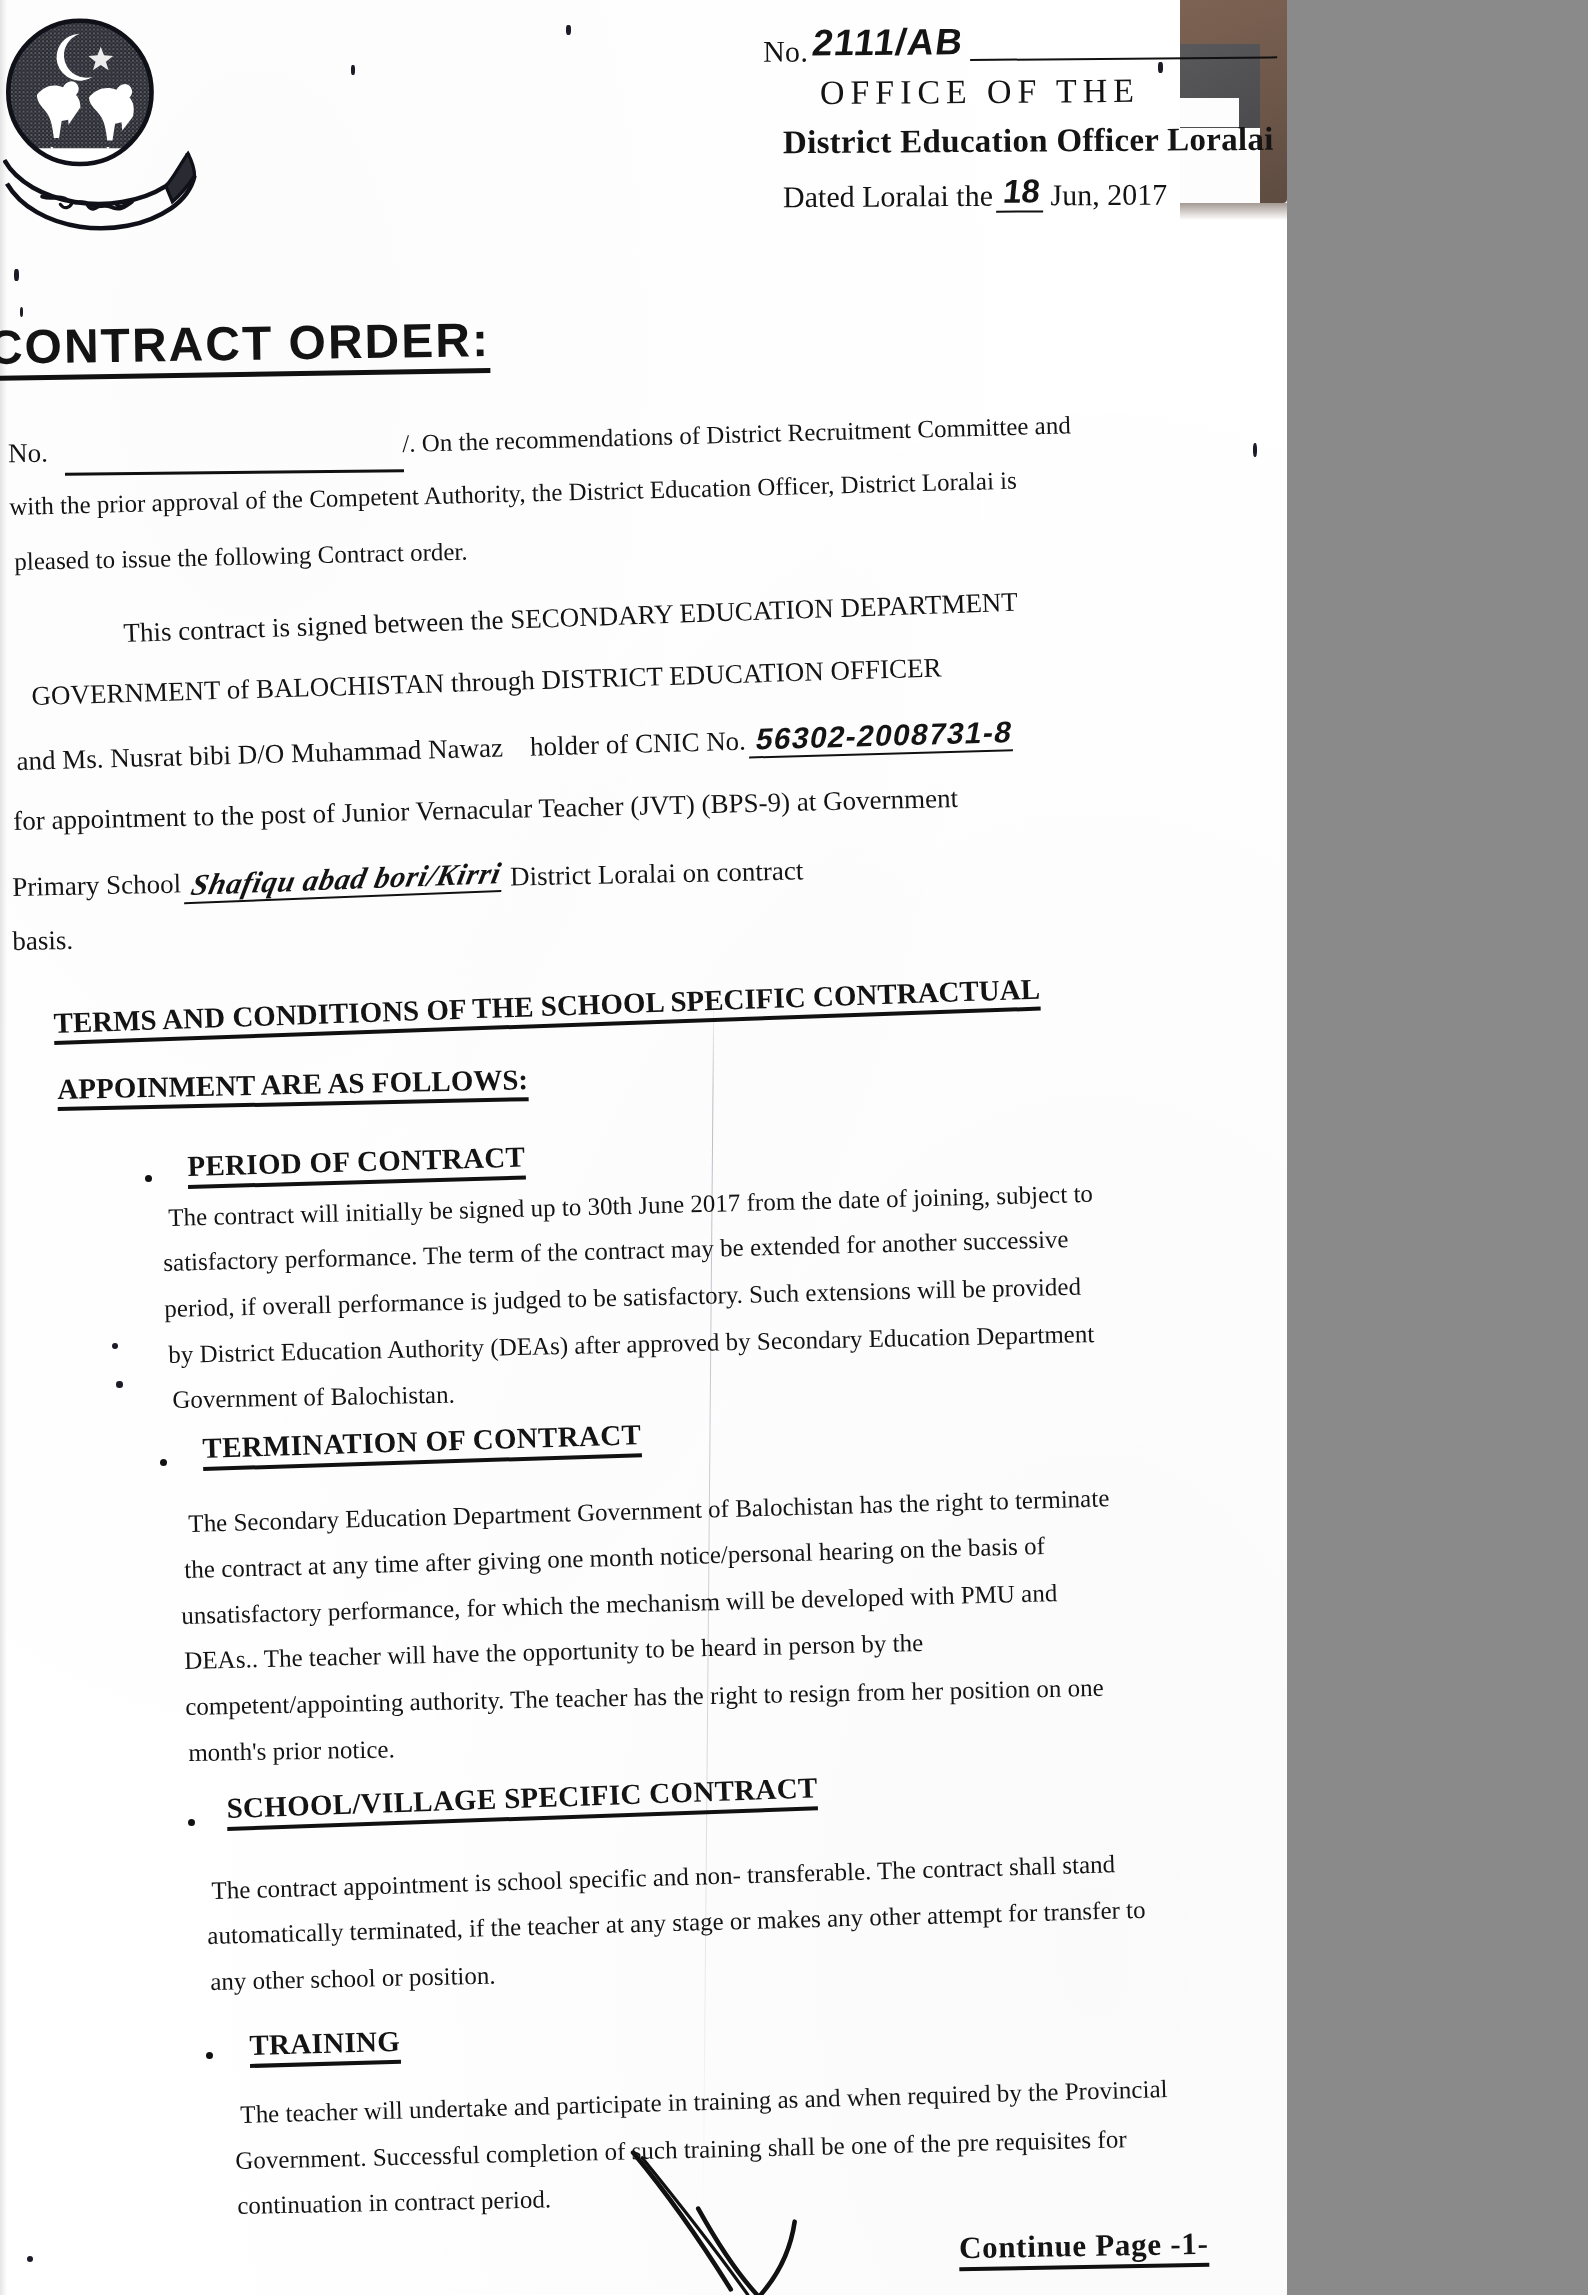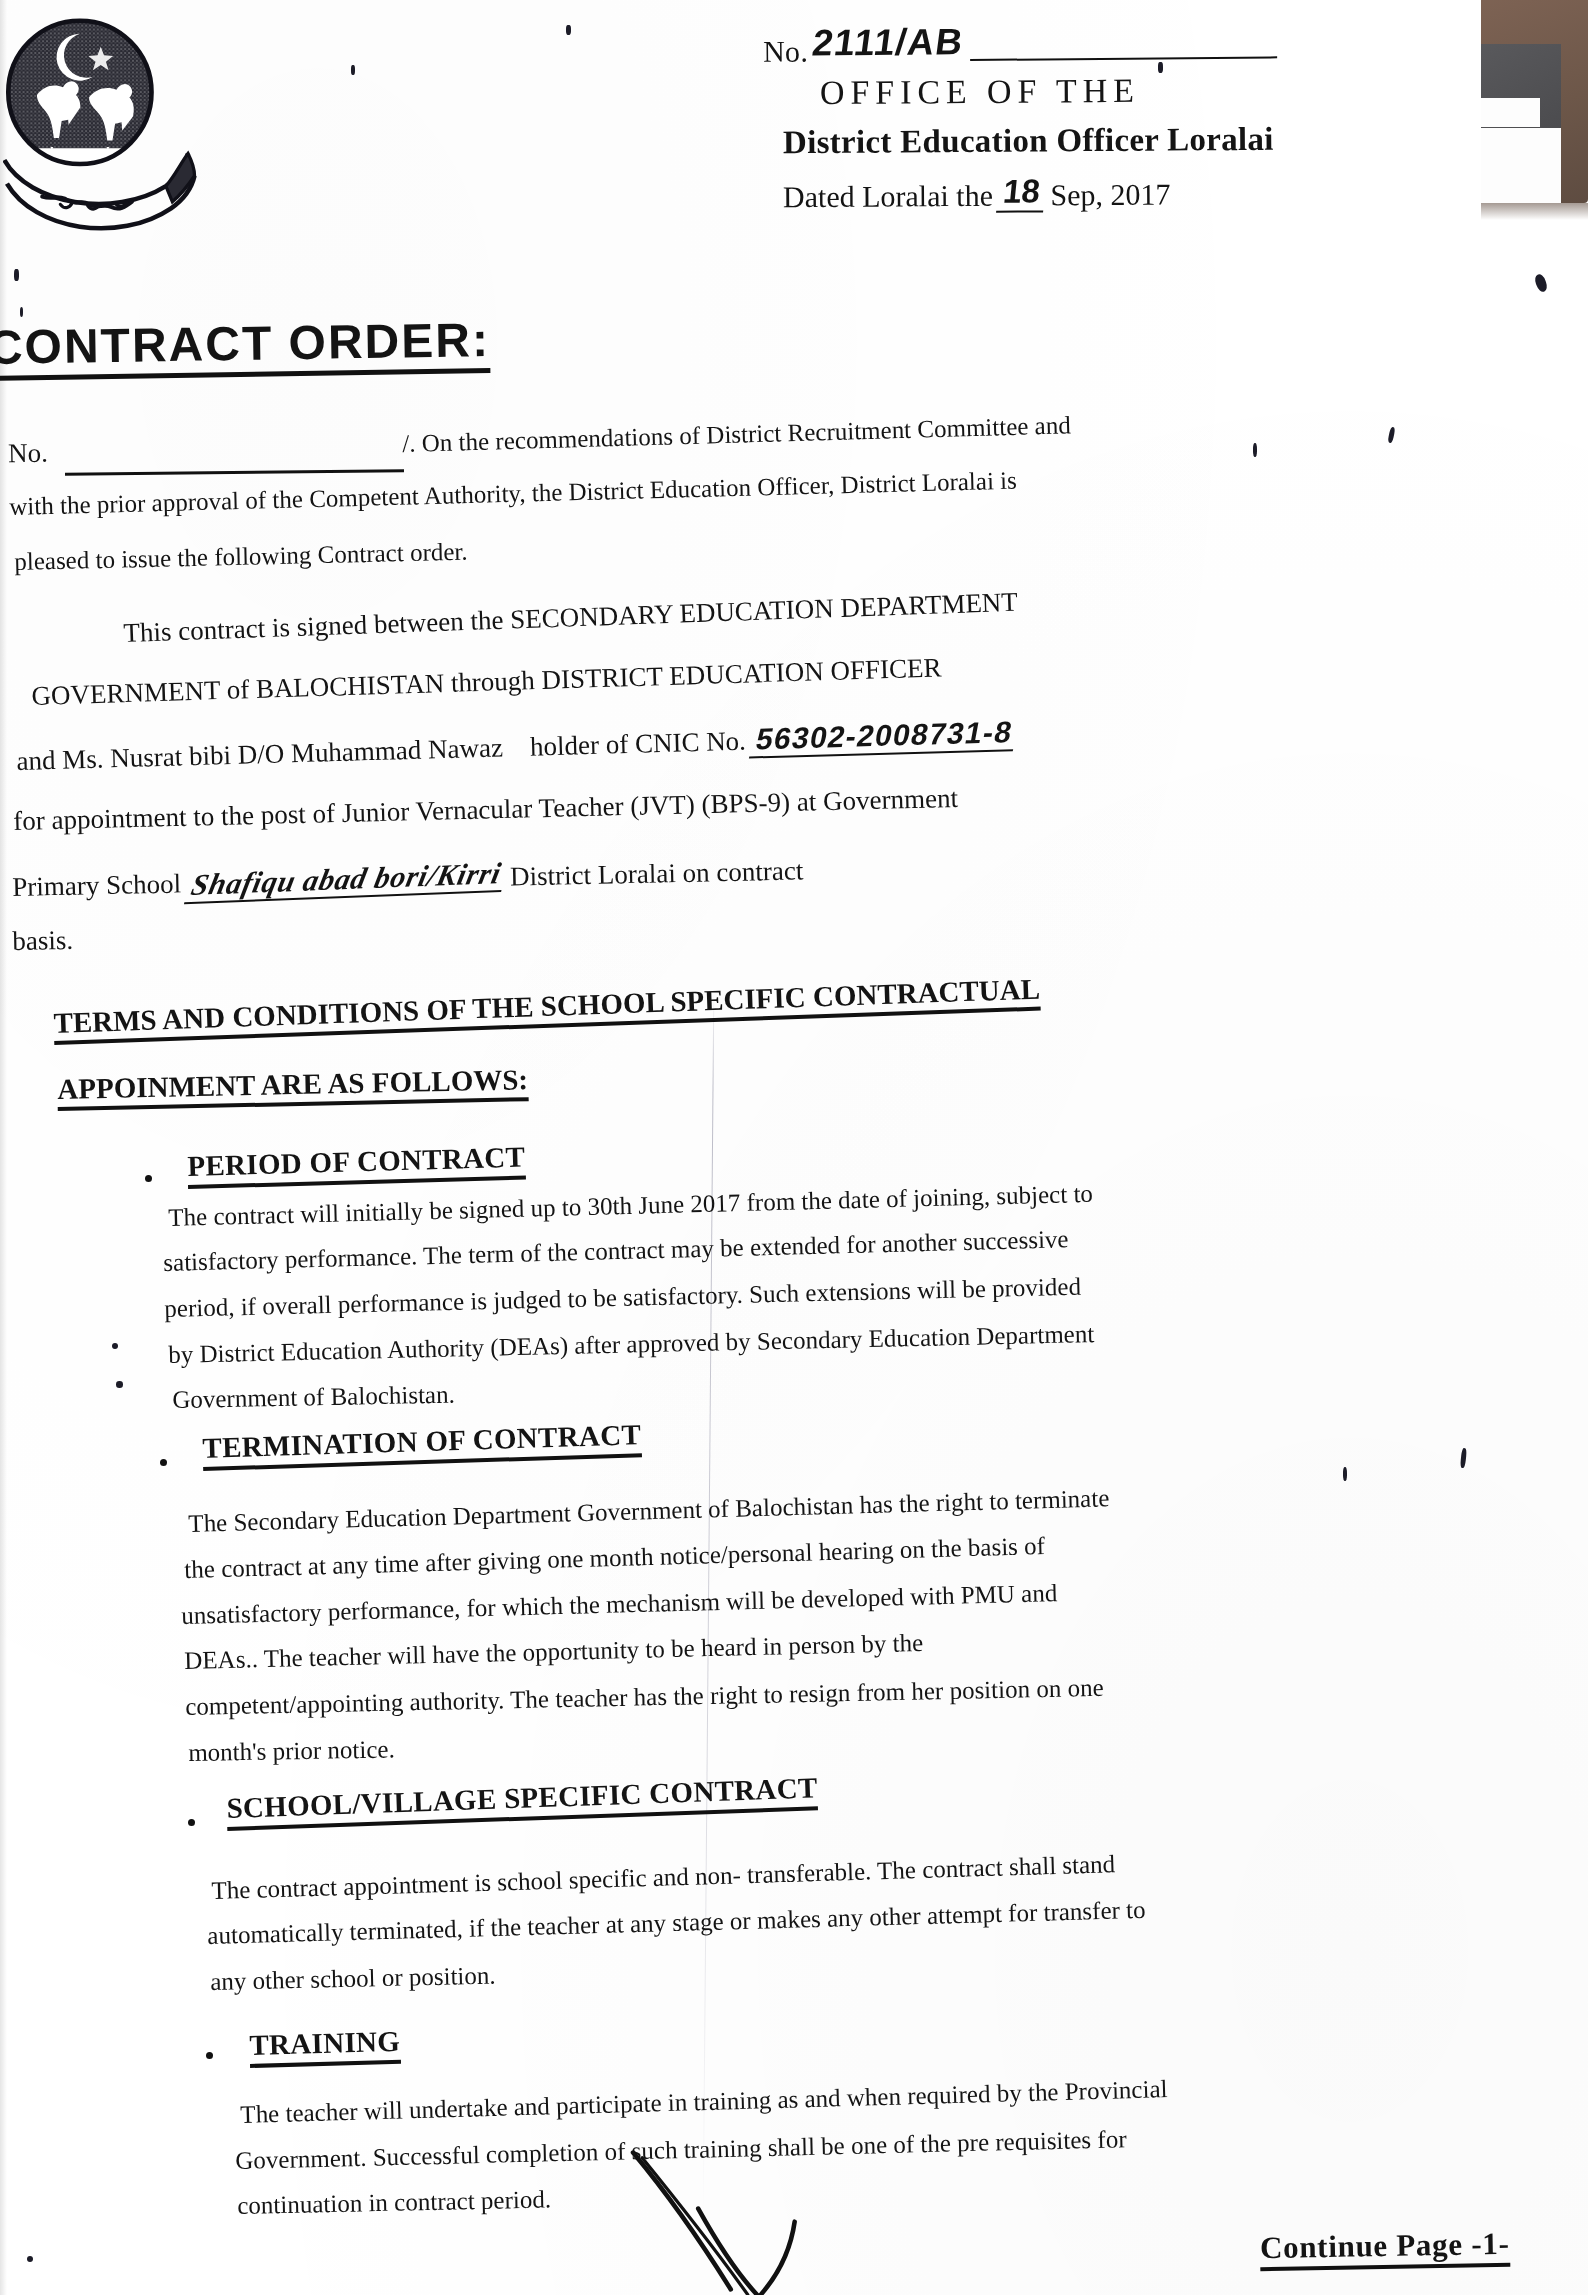--- a/index.html
+++ b/index.html
@@ -4,21 +4,21 @@
 <title>Contract Order — District Education Officer Loralai</title>
 <style>
   html, body {
     margin: 0;
     padding: 0;
     background: #8a8a8a;
   }
 
   .page {
     position: relative;
-    width: 1588px;
+    width: 1287px;
     height: 2295px;
     background: #ffffff;
     overflow: hidden;
     font-family: "Liberation Serif", "DejaVu Serif", serif;
     color: #141414;
     
     background-image:
       radial-gradient(ellipse at 20% 15%, rgba(0,0,0,0.012), rgba(0,0,0,0) 60%),
       radial-gradient(ellipse at 85% 85%, rgba(0,0,0,0.018), rgba(0,0,0,0) 62%);
   }
@@ -335,21 +335,21 @@
     <div class="hdr-no-row">
       <span class="hdr-no-label">No.</span>
       <span class="hdr-no-value">2111/AB</span>
       <span class="hdr-no-rule"></span>
     </div>
     <div class="hdr-office">OFFICE  OF  THE</div>
     <div class="hdr-deo">District Education Officer Loralai</div>
     <div class="hdr-dated">
       <span>Dated Loralai the</span>
       <span class="hdr-date-value">18</span>
-      <span>Sep, 2017</span>
+      <span>Jun, 2017</span>
     </div>
   </div>
 
   <div class="speck" style="left:566px;top:25px;width:4.6px;height:10.4px;border-radius:40%;"></div>
   <div class="speck" style="left:351px;top:65px;width:3.9px;height:9.8px;border-radius:40%;"></div>
   <div class="speck" style="left:1158px;top:62px;width:4.6px;height:11px;border-radius:40%;"></div>
   <div class="speck" style="left:1389px;top:427px;width:5.2px;height:15.7px;border-radius:40%;transform:rotate(12deg);"></div>
   <div class="speck" style="left:1253px;top:443px;width:3.9px;height:14.3px;border-radius:40%;"></div>
   <div class="speck" style="left:1461px;top:1448px;width:4.6px;height:19.6px;border-radius:40%;transform:rotate(6deg);"></div>
   <div class="speck" style="left:1343px;top:1467px;width:3.9px;height:14.3px;border-radius:40%;"></div>

